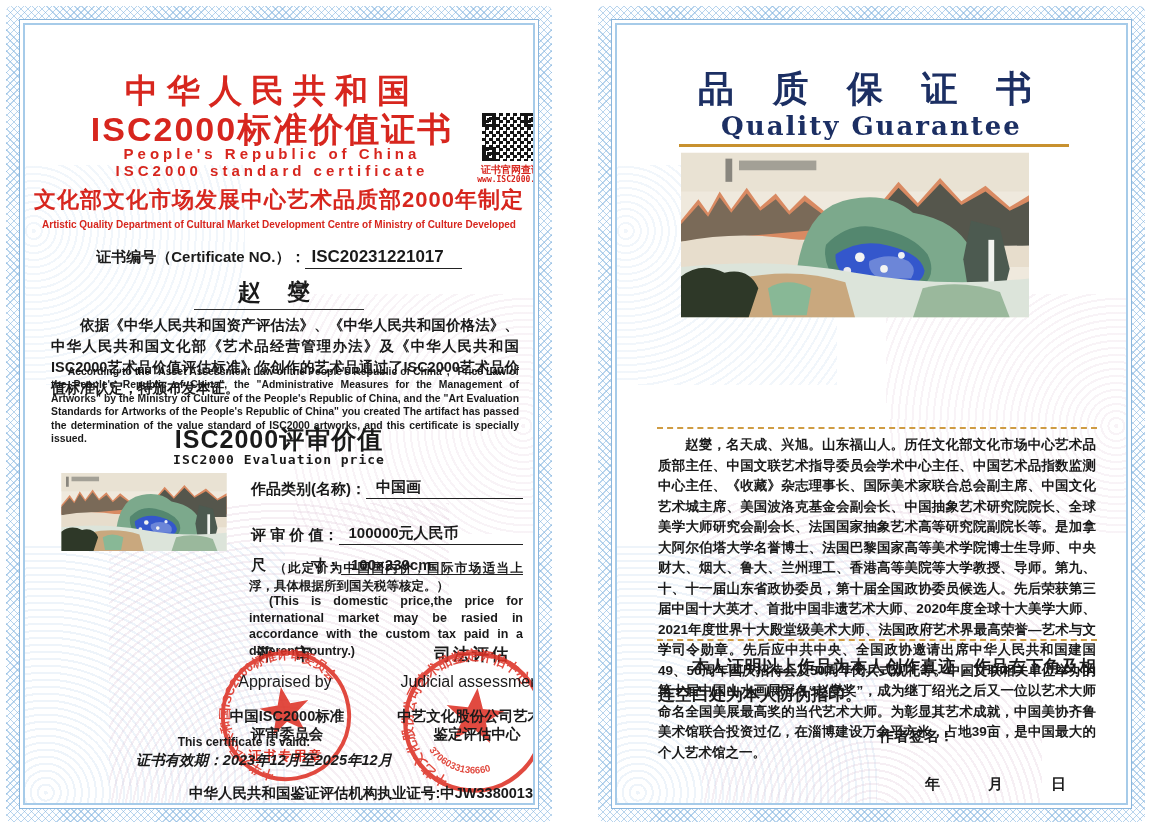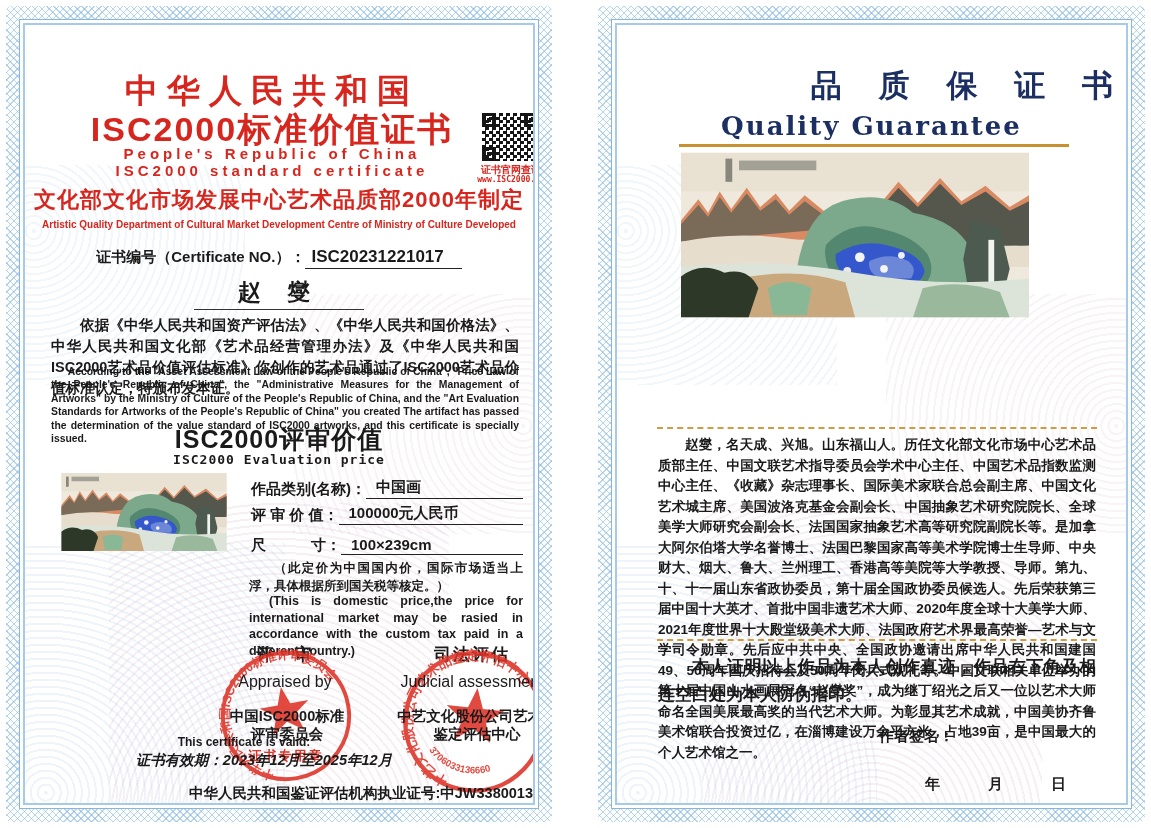--- a/index.html
+++ b/index.html
@@ -44,21 +44,21 @@
   .note-cn{font-size:12.5px;font-weight:800;line-height:18px;text-align:justify;text-indent:2em;}
   .note-en{font-size:12.5px;font-weight:700;line-height:16.5px;text-align:justify;text-indent:1.6em;}
   .hdr{font-size:17px;font-weight:900;letter-spacing:2px;text-align:center;}
   .small-en{font-size:16px;font-weight:400;text-align:center;}
   .orgline{font-size:14.5px;font-weight:900;text-align:center;z-index:3;}
   .validity{font-size:14.5px;font-weight:700;font-style:italic;z-index:4;}
   .valid-en{font-size:12px;font-weight:700;z-index:4;}
   .license{font-size:14.5px;font-weight:600;z-index:4;text-align:right;}
   .stamp{z-index:2;opacity:.88;}
   .stamp-banner{color:#dd3226;font-size:13px;font-weight:800;letter-spacing:2px;text-align:center;z-index:3;}
-  .q-title{font-family:"DejaVu Serif",serif;font-size:31px;font-weight:900;letter-spacing:13px;text-align:right;}
+  .q-title{font-family:"DejaVu Serif",serif;font-size:36px;font-weight:900;letter-spacing:13px;}
   .q-sub{font-family:"DejaVu Serif",serif;font-size:26px;font-weight:900;letter-spacing:2px;margin-top:8px;}
   .gold-line{height:3px;background:#c8912f;}
   .dash{border-top:2px dashed #cf9c43;}
   .bio{font-size:13.5px;font-weight:600;line-height:20.5px;text-align:justify;text-indent:2em;}
   .statement{font-size:17px;font-weight:800;line-height:28px;text-align:justify;text-indent:2em;}
   .sig{font-size:15px;font-weight:700;}
   .qr{background-color:#fff;position:absolute;
       background-image:repeating-conic-gradient(#151515 0 25%, #ffffff 0 50%);
       background-size:7px 7px;}
   .qr i{position:absolute;width:14px;height:14px;border:3px solid #151515;background:#151515;
@@ -125,21 +125,21 @@
       <path d="M0,118 Q90,108 180,124 T360,130 L360,170 0,170 Z" fill="#dce4da"></path>
       <path d="M60,130 Q120,118 170,134 L180,170 50,170 Z" fill="#c9a87e"></path>
       <path d="M0,128 Q20,112 45,124 Q70,118 80,140 L70,170 0,170 Z" fill="#2e3828"></path>
       <path d="M90,140 Q110,128 135,140 L130,168 95,168 Z" fill="#88b896"></path>
       <path d="M250,140 Q290,130 330,144 L340,170 240,170 Z" fill="#9ab89c"></path>
       <rect x="22" y="8" width="60" height="10" fill="#6a6a64" opacity=".55"></rect>
       <rect x="10" y="8" width="6" height="22" fill="#4a4a46" opacity=".6"></rect>
     </svg>
 
     <div class="abs" style="left:226px;top:450px;width:272px;">
-      <div class="frow" style="margin-bottom:2px;">
+      <div class="frow" style="margin-bottom:22px;">
         <span class="lab">作品类别(名称)：</span>
         <span class="val">中国画</span>
       </div>
       <div class="frow" style="margin-bottom:6px;">
         <span class="lab">评 审 价 值：</span>
         <span class="val">100000元人民币</span>
       </div>
       <div class="frow">
         <span class="lab">尺　　　寸：</span>
         <span class="val">100×239cm</span>

